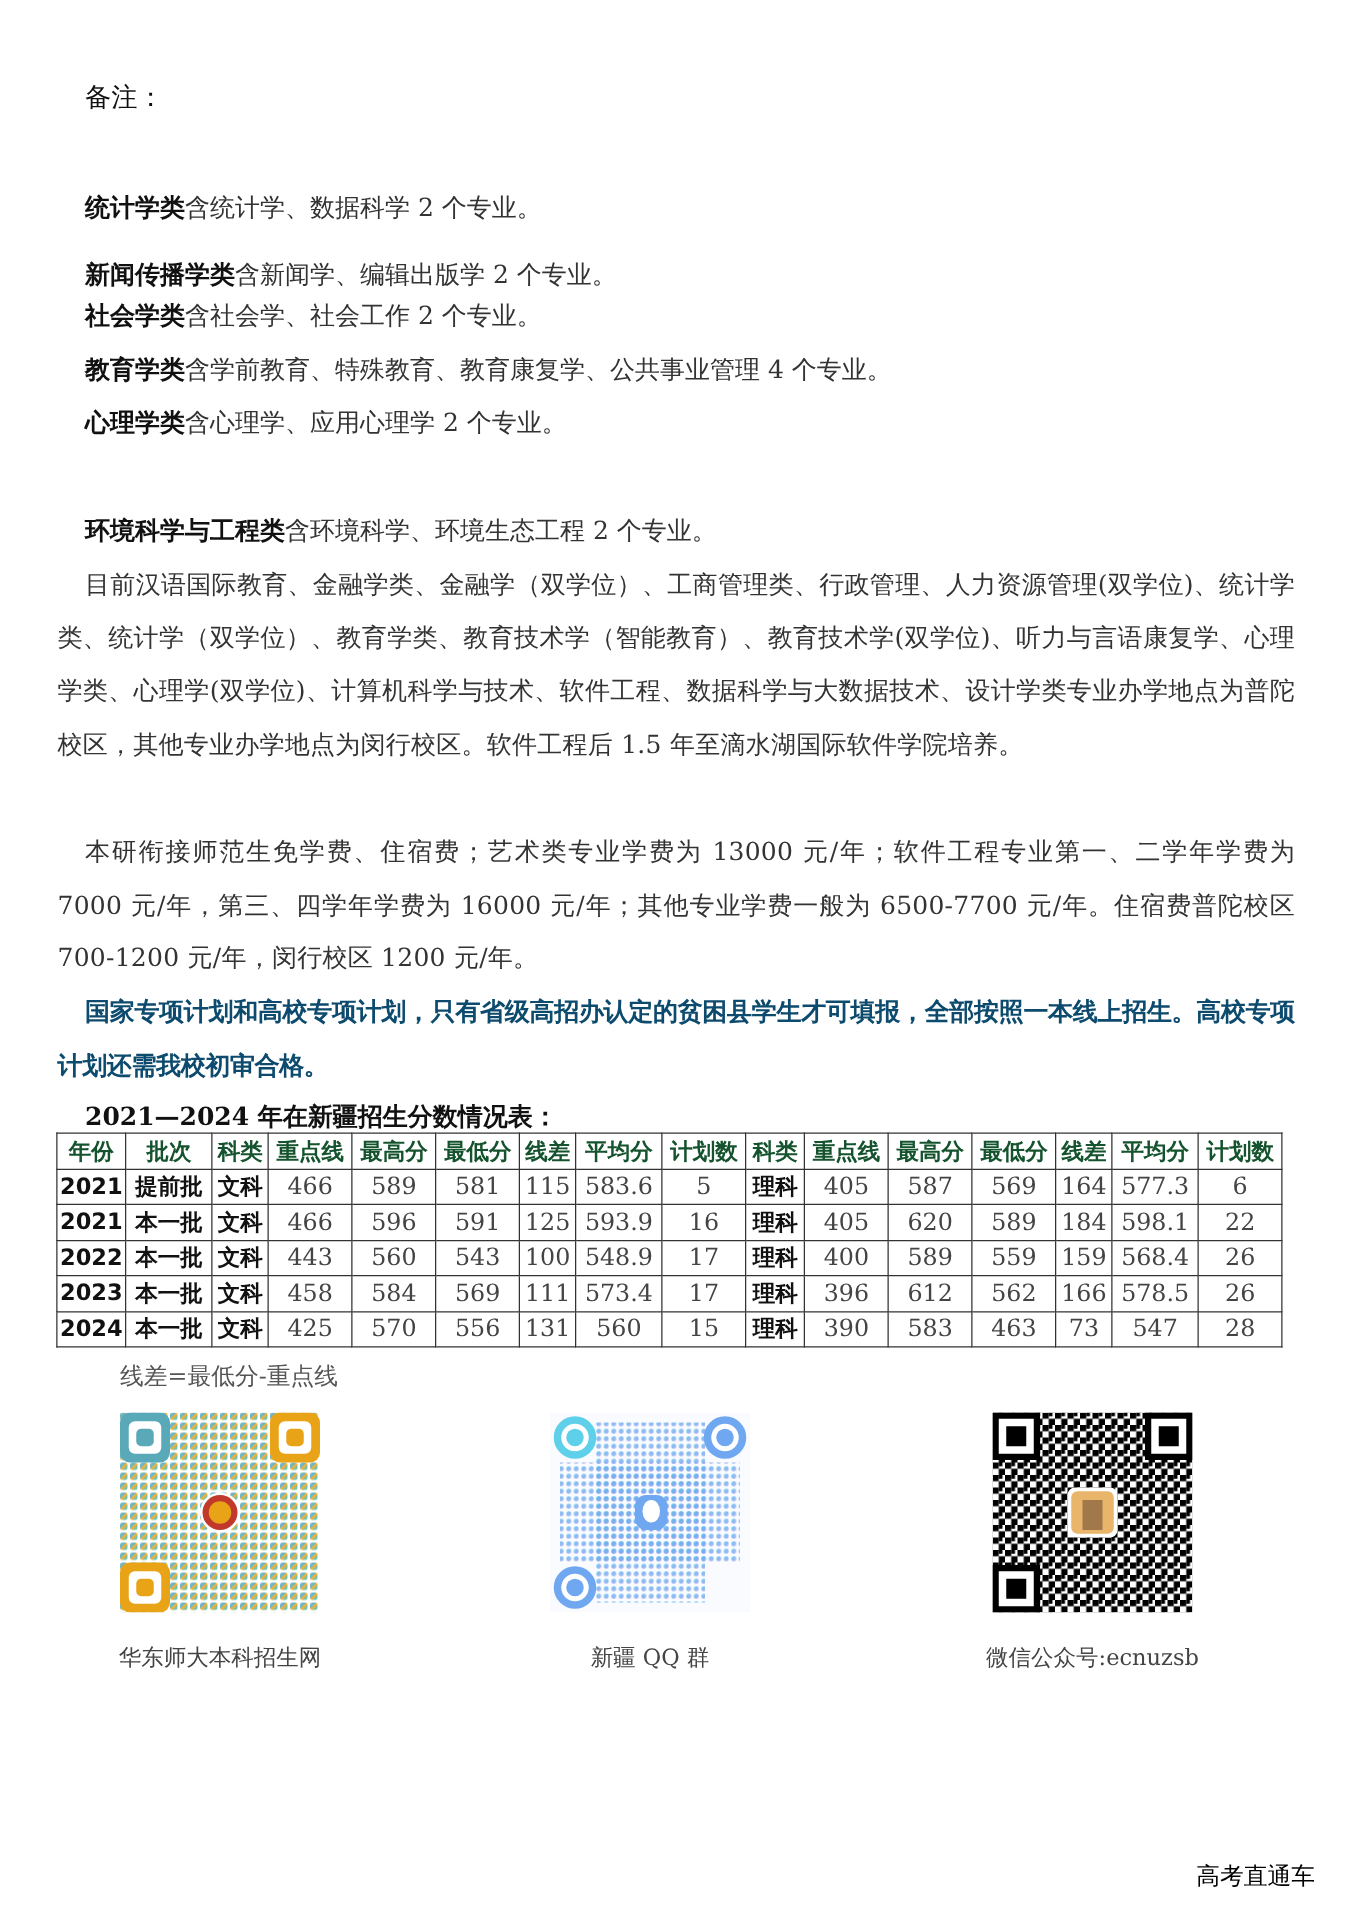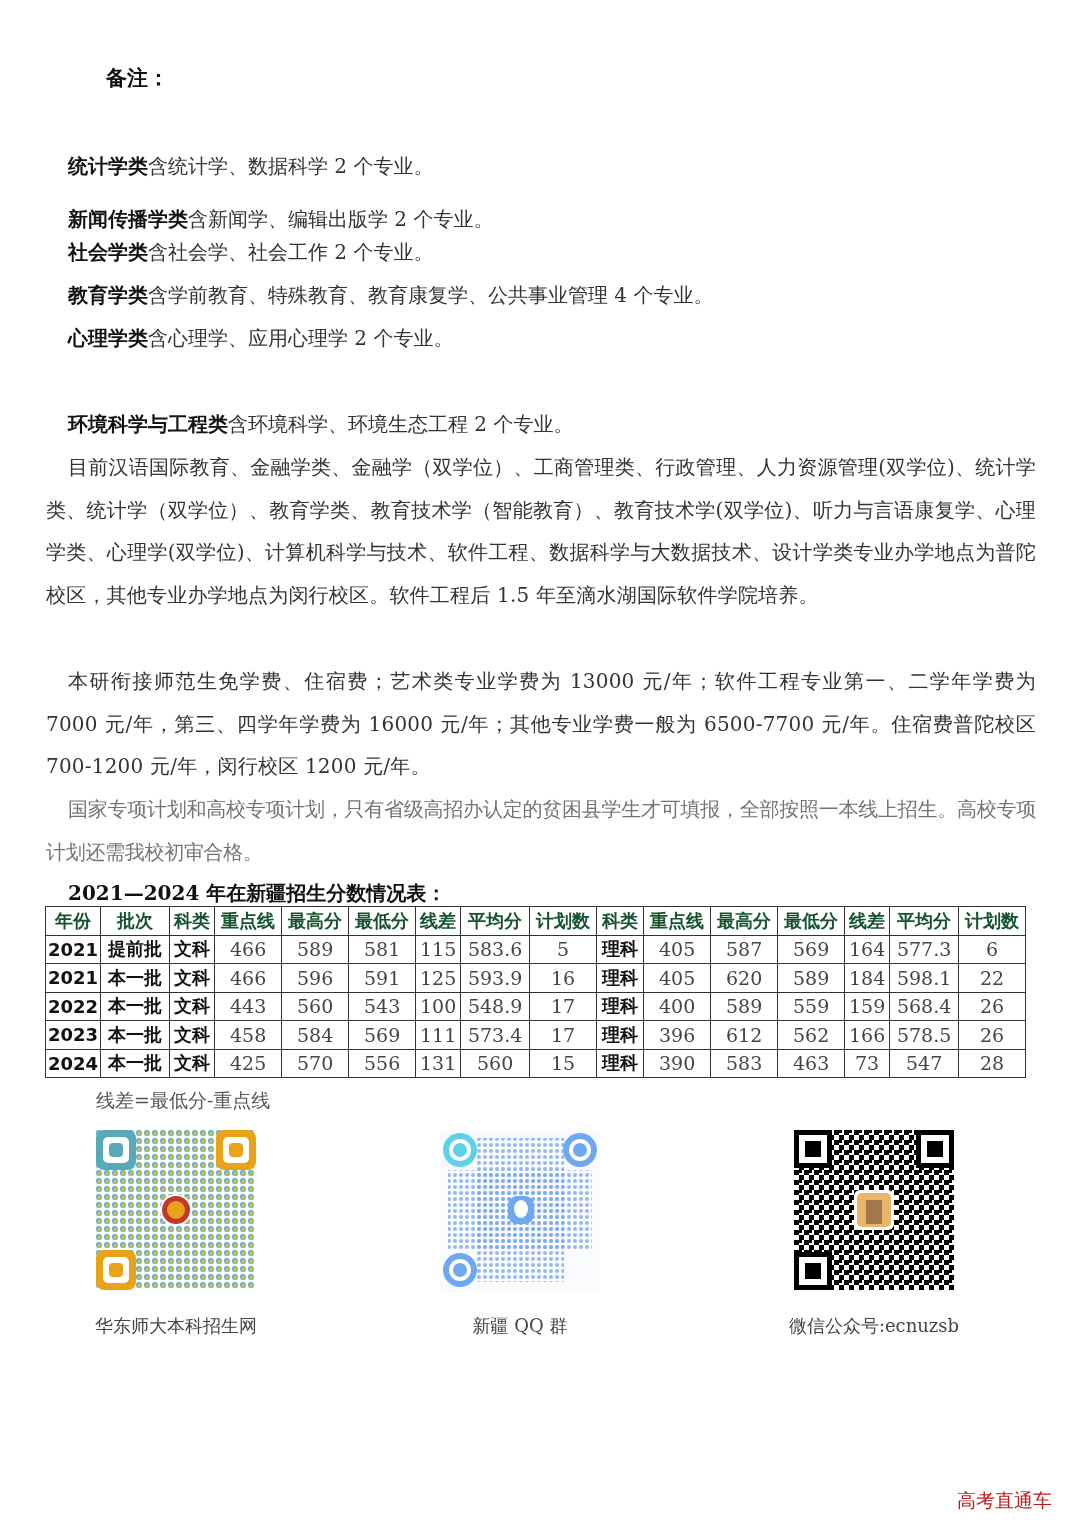--- a/index.html
+++ b/index.html
@@ -19,24 +19,23 @@
       position: absolute;
       left: 0; top: 0;
       width: 1080px;
       height: 1539px;
     }
     .remark-title {
       position: absolute;
       left: 68px;
       top: 64px;
       font-size: 21px;
-      font-weight: bold;
+      font-weight: normal;
       font-family: "DejaVu Sans", "Liberation Sans", sans-serif;
       color: #111;
-      margin-left: 38px;
     }
     .note-line {
       position: absolute;
       left: 68px;
       font-size: 20px;
       line-height: 30px;
       white-space: nowrap;
       color: #333;
     }
     .note-line .bold {
@@ -49,23 +48,23 @@
       left: 46px;
       width: 990px;
       font-size: 20px;
       line-height: 42.5px;
       color: #333;
       text-align: justify;
       text-indent: 22px;
       letter-spacing: 0.2px;
     }
     .para.bold {
-      font-weight: normal;
-      font-family: "DejaVu Sans", "Liberation Sans", sans-serif;
-      color: #737373;
+      font-weight: bold;
+      font-family: "DejaVu Sans", "Liberation Sans", sans-serif;
+      color: #0c4a6e;
       letter-spacing: -0.3px;
       font-size: 20px;
     }
     .table-title {
       position: absolute;
       left: 68px;
       top: 880px;
       font-size: 20px;
       font-weight: bold;
       color: #111;
@@ -121,21 +120,21 @@
       margin-top: 24px;
       font-size: 18px;
       color: #444;
       white-space: nowrap;
     }
     .watermark {
       position: absolute;
       right: 28px;
       top: 1488px;
       font-size: 19px;
-      color: #b91c1c;
+      color: #000000;
       font-family: "DejaVu Sans", "Liberation Sans", sans-serif;
       margin-left: 32px;
     }
   </style>
 </head>
 <body>
 
 <div class="page">
 
   <div class="remark-title">备注：</div>

